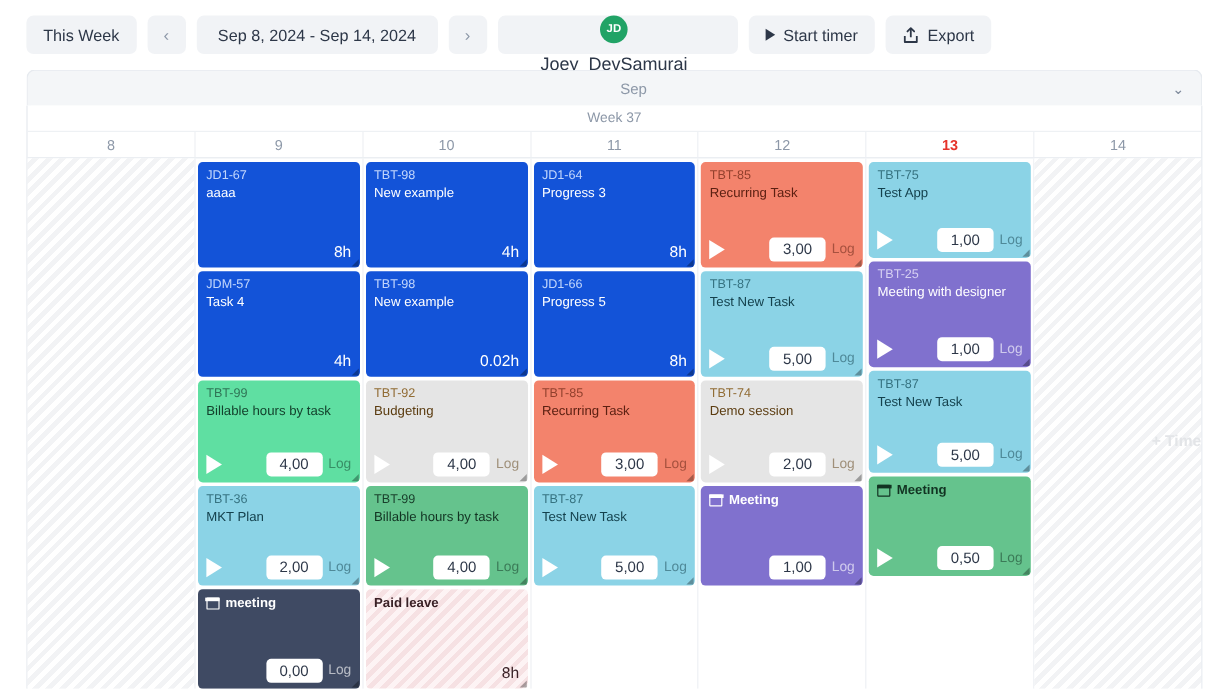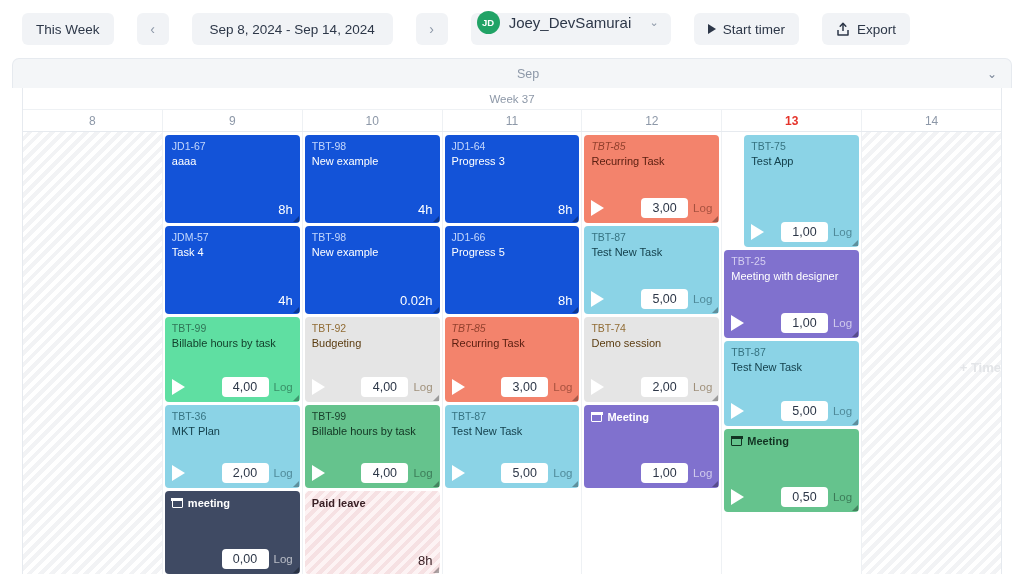--- a/index.html
+++ b/index.html
@@ -8,21 +8,21 @@
     font-family: "Liberation Sans", sans-serif;
     background: #ffffff;
     overflow: hidden;
   }
 
   
   .toolbar {
     height: 58px;
     display: flex;
     align-items: center;
-    gap: 23px;
+    gap: 9px;
     padding: 0 22px;
     background: #ffffff;
   }
   .tb-btn {
     height: 32px;
     display: flex;
     align-items: center;
     gap: 7px;
     padding: 0 14px;
     border-radius: 6px;
@@ -46,20 +46,21 @@
   .tb-range { padding: 0 18px; }
   .tb-user {
     height: 32px;
     display: flex; align-items: center;
     gap: 9px;
     padding: 0 12px 13px 6px;
     border-radius: 6px;
     background: #f1f3f6;
     min-width: 200px;
     cursor: pointer;
+    flex-direction: column;
   }
   .avatar {
     width: 23px; height: 23px;
     border-radius: 50%;
     background: #21a366;
     color: #fff;
     font-size: 9.5px;
     font-weight: bold;
     display: flex; align-items: center; justify-content: center;
     letter-spacing: .2px;
@@ -83,21 +84,21 @@
     font-size: 13.5px;
     border: none;
     cursor: pointer;
     font-family: "Liberation Sans", sans-serif;
   }
   .spacer { flex: 1; }
 
   
   .monthbar {
     height: 30px;
-    margin: 0 12px;
+    margin: 0 22px;
     background: #f4f6f8;
     border: 1px solid #e6eaef;
     border-bottom: none;
     border-radius: 7px 7px 0 0;
     display: flex; align-items: center; justify-content: center;
     position: relative;
     padding-left: 32px;
   }
   .monthbar .mlabel { font-size: 12.5px; color: #8d98a8; }
   .monthbar .mchev {
@@ -253,21 +254,21 @@
   
   .c-blue    { background: #1353d8; color: #ffffff; }
   .c-blue .code { color: #cfe0ff; }
   .c-green   { background: #5fdfa2; color: #13402c; }
   .c-green .code { color: #2c6c50; }
   .c-teal    { background: #8bd3e6; color: #14414d; }
   .c-teal .code { color: #2f6b79; }
   .c-orange  { background: #e5e5e5; color: #5b3c10; }
   .c-orange .code { color: #8a6226; }
   .c-salmon  { background: #f3836c; color: #5c2012; }
-  .c-salmon .code { color: #8a3b28; font-style: italic; }
+  .c-salmon .code { color: #8a3b28; }
   .c-purple  { background: #8071ce; color: #ffffff; }
   .c-purple .code { color: #ddd7f5; }
   .c-mgreen  { background: #65c38d; color: #123322; }
   .c-slate   { background: #3f4a63; color: #ffffff; }
   .c-leave {
     background: #fdf3f4;
     background-image: repeating-linear-gradient(
       -45deg, #fdf3f4 0 4px, #f6e1e3 4px 8px);
     color: #3a2126;
   }
@@ -492,21 +493,21 @@
           </div>
           <div class="ctrls">
             <div class="gap"></div>
             <input class="hinput" type="text" value="1,00" style="">
             <span class="logbtn">Log</span>
           </div>
           <div class="handle"></div>
         </div>
       </div>
       <div class="col">
-        <div class="card c-teal" style="height: 112px; margin-left: 20px;">
+        <div class="card c-teal" style="height: 80px;">
           <div class="code">TBT-75</div>
           <div class="title">Test App</div>
           <div class="ctrls">
             <div class="play"></div>
             <div class="gap"></div>
             <input class="hinput" type="text" value="1,00" style="">
             <span class="logbtn">Log</span>
           </div>
           <div class="handle"></div>
         </div>

